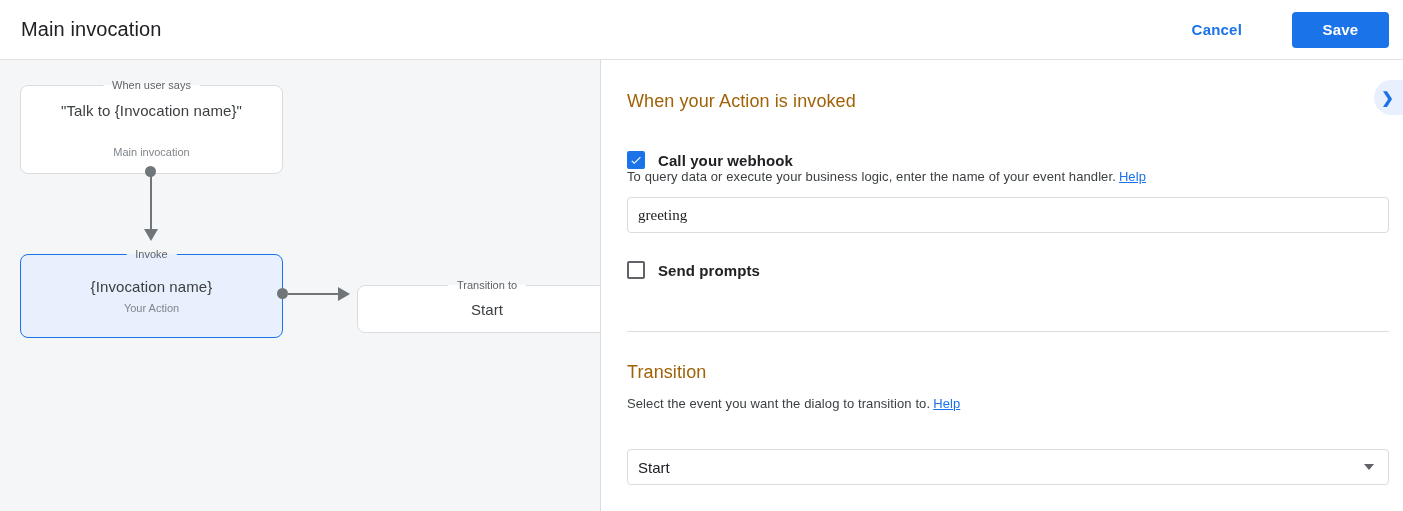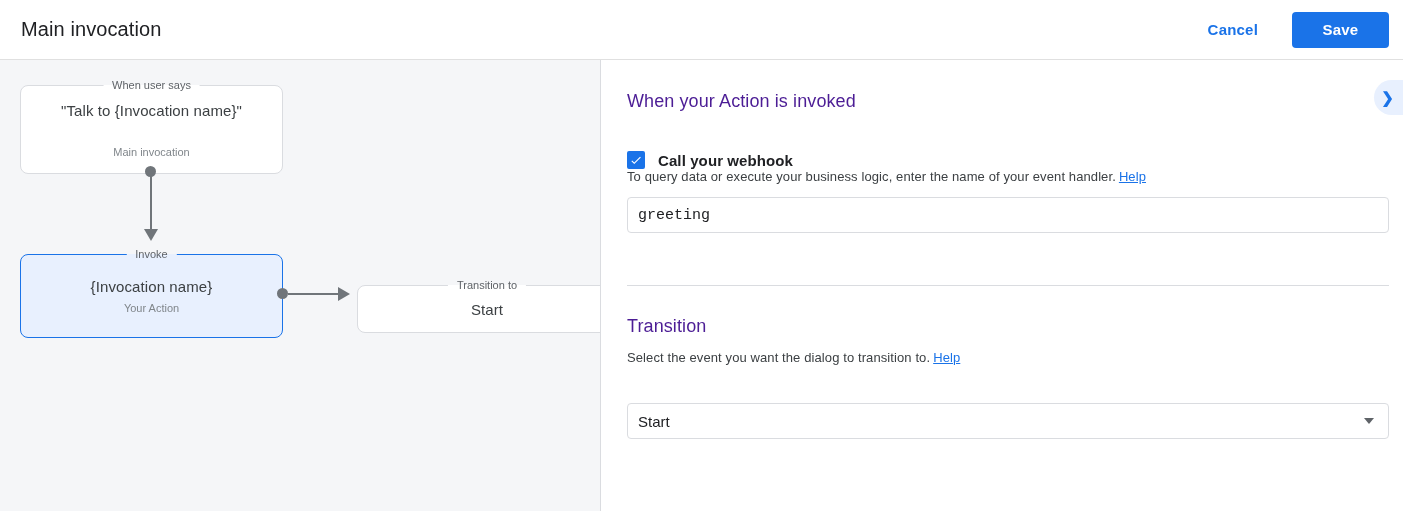--- a/index.html
+++ b/index.html
@@ -13,21 +13,21 @@
 
   
   .topbar {
     height: 60px; flex: 0 0 60px;
     display: flex; align-items: center;
     border-bottom: 1px solid #e0e0e0;
     background: #fff;
     padding: 0 14px 0 21px;
   }
   .page-title { font-size: 20px; font-weight: 400; color: #202124; letter-spacing: .1px; }
-  .topbar-actions { margin-left: auto; display: flex; align-items: center; gap: 34px; }
+  .topbar-actions { margin-left: auto; display: flex; align-items: center; gap: 50px; }
   .btn-cancel {
     background: none; border: none; cursor: pointer;
     color: #1a73e8; font-size: 15px; font-weight: 700;
     font-family: "Liberation Sans", sans-serif; letter-spacing: .2px;
   }
   .btn-save {
     background: #1a73e8; color: #fff; border: none; cursor: pointer;
     font-size: 15px; font-weight: 700; font-family: "Liberation Sans", sans-serif;
     width: 97px; height: 36px; border-radius: 4px; letter-spacing: .2px; text-align: center;
   }
@@ -76,21 +76,21 @@
   .conn-line-h { position: absolute; left: 288px; top: 233px; width: 50px; height: 2px; background: #70757a; }
   .arrow-right {
     position: absolute; left: 338px; top: 227px; width: 0; height: 0;
     border-top: 7px solid transparent; border-bottom: 7px solid transparent;
     border-left: 12px solid #70757a;
   }
 
   
   .panel { flex: 1; background: #fff; position: relative; overflow: hidden; }
   .panel-inner { padding: 0 14px 0 26px; }
-  .section-heading { font-size: 18px; font-weight: 400; color: #4c1d95; letter-spacing: .1px; }
+  .section-heading { font-size: 18px; font-weight: 400; color: #a16207; letter-spacing: .1px; }
   .invocation-heading { margin-top: 31px; }
   .collapse-btn {
     position: absolute; right: 0; top: 20px; width: 29px; height: 35px;
     background: #e8f0fe; border: none; cursor: pointer;
     border-radius: 18px 0 0 18px;
     display: flex; align-items: center; justify-content: center;
     padding-right: 2px;
   }
   .chevron-glyph { color: #1a73e8; font-size: 15px; font-weight: 700; line-height: 1; }
 
@@ -104,21 +104,21 @@
   .checkbox.unchecked { background: #fff; border: 2px solid #5f6368; }
   .checkbox svg { width: 14px; height: 14px; display: block; }
   .checkbox-label { font-size: 15px; font-weight: 700; color: #202124; margin-left: 13px; letter-spacing: .1px; cursor: pointer; }
 
   .helper { font-size: 13px; color: #3c4043; margin-top: 0; letter-spacing: .1px; }
   .help-link { color: #1a73e8; text-decoration: underline; cursor: pointer; margin-left: 3px; }
 
   .text-input {
     margin-top: 13px; width: 762px; height: 36px;
     border: 1px solid #dadce0; border-radius: 4px;
-    font-family: Liberation Mono, monospace; font-size: 15px; color: #202124;
+    font-family: Liberation Serif, serif; font-size: 15px; color: #202124;
     padding: 0 10px; outline: none; display: block; background: #fff;
   }
 
   .section-divider { border: none; border-top: 1px solid #dadce0; margin: 52px 0 0 0; }
   .transition-heading { margin-top: 30px; }
   .transition-helper { margin-top: 13px; }
 
   .select-box {
     margin-top: 38px; width: 762px; height: 36px;
     border: 1px solid #dadce0; border-radius: 4px; background: #fff;
@@ -189,20 +189,24 @@
               <path d="M9 16.2l-3.5-3.5-1.4 1.4L9 19 20.3 7.7l-1.4-1.4z" fill="#ffffff"></path>
             </svg>
           </span>
           <label class="checkbox-label">Call your webhook</label>
         </div>
 
         <p class="helper"><span>To query data or execute your business logic, enter the name of your event handler.</span><a class="help-link">Help</a></p>
 
         <input class="text-input" type="text" value="greeting" style="">
 
+        <div class="checkbox-row prompts">
+          <span class="checkbox unchecked"></span>
+          <label class="checkbox-label">Send prompts</label>
+        </div>
 
         <hr class="section-divider">
 
         <h2 class="section-heading transition-heading">Transition</h2>
 
         <p class="helper transition-helper"><span>Select the event you want the dialog to transition to.</span><a class="help-link">Help</a></p>
 
         <div class="select-box">
           <span>Start</span>
           <span class="select-caret"></span>

